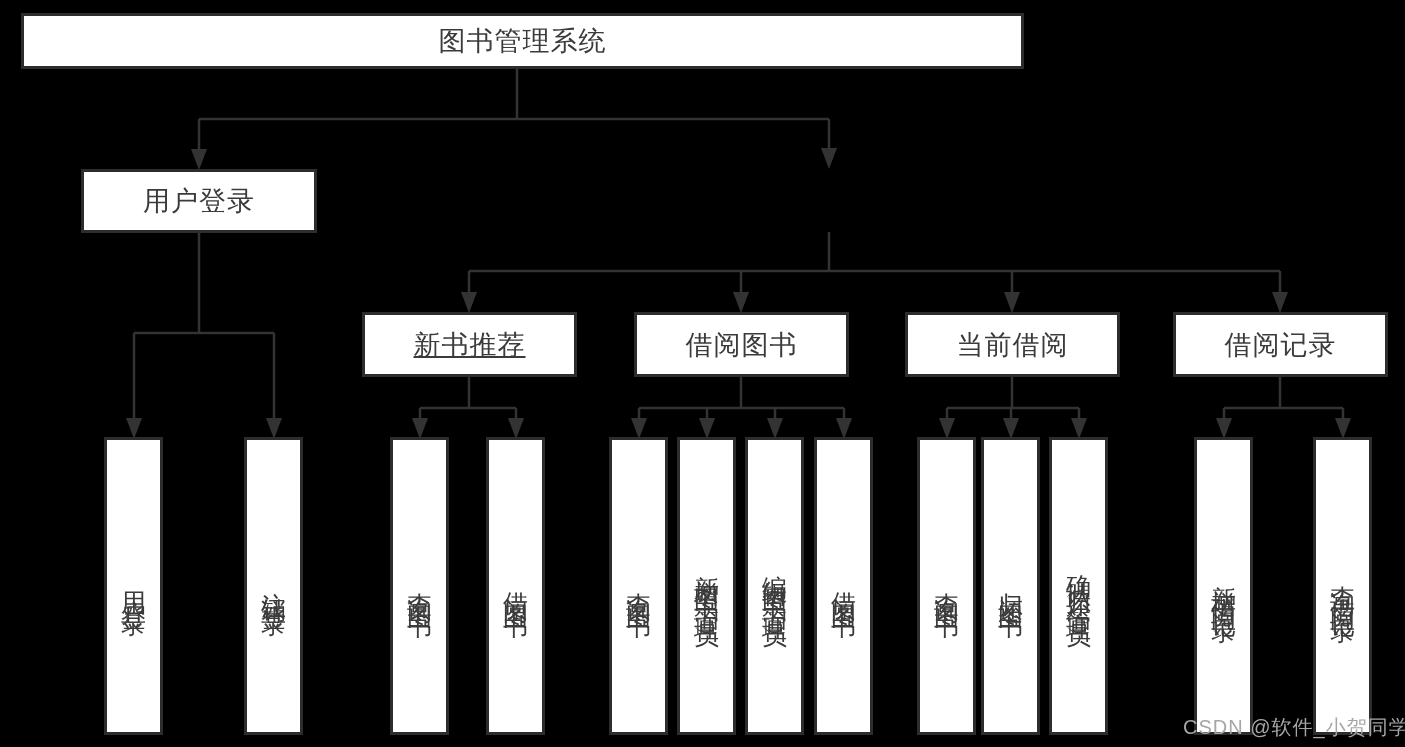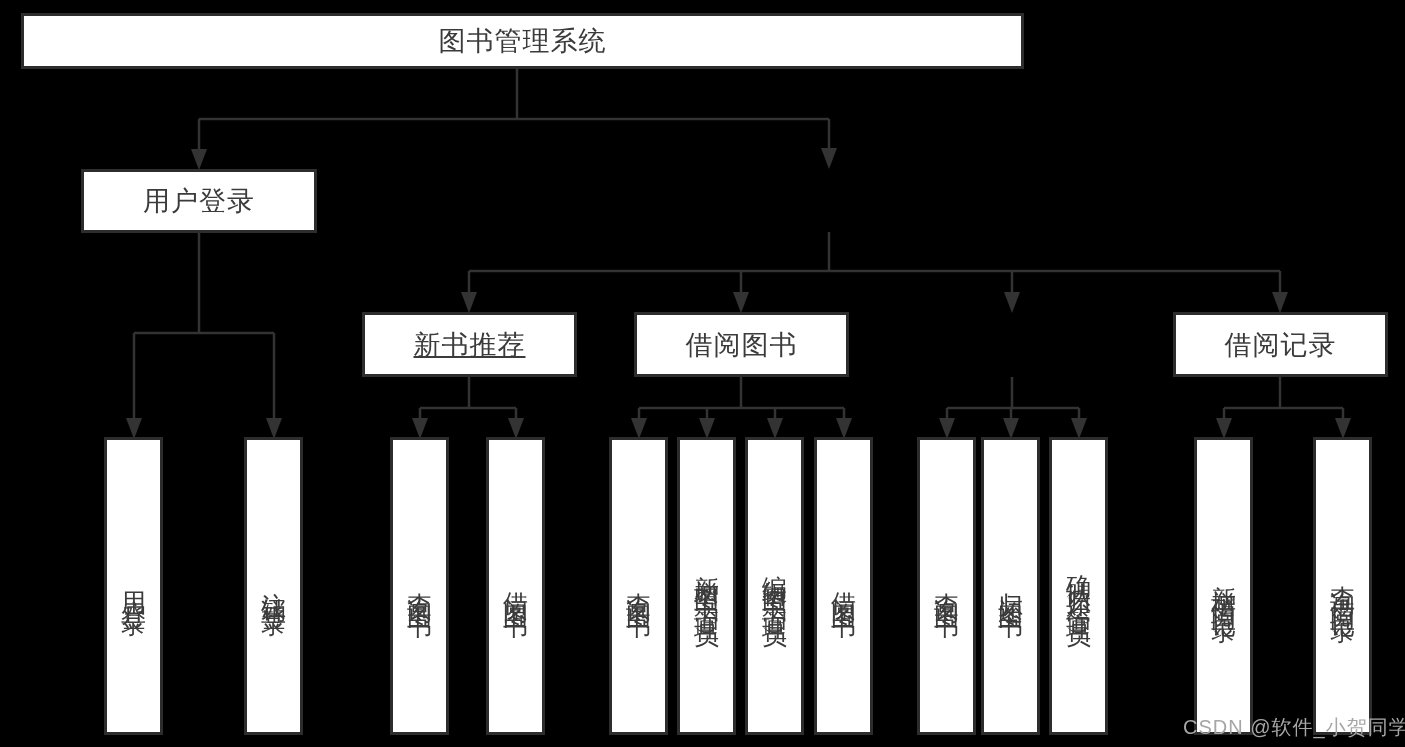--- a/index.html
+++ b/index.html
@@ -70,20 +70,23 @@
   <div class="node" style="left:81px;top:169px;width:236px;height:64px;">
     <span>用户登录</span>
   </div>
 
   <div class="node" style="left:362px;top:312px;width:215px;height:65px;text-decoration:underline;">
     <span>新书推荐</span>
   </div>
   <div class="node" style="left:634px;top:312px;width:215px;height:65px;">
     <span>借阅图书</span>
   </div>
+  <div class="node" style="left:905px;top:312px;width:215px;height:65px;">
+    <span>当前借阅</span>
+  </div>
   <div class="node" style="left:1173px;top:312px;width:215px;height:65px;">
     <span>借阅记录</span>
   </div>
 
   <div class="node leaf" style="left:104px;top:437px;width:59px;height:298px;">
     <span class="vtext">用户登录</span>
   </div>
   <div class="node leaf" style="left:244px;top:437px;width:59px;height:298px;">
     <span class="vtext">注销登录</span>
   </div>

